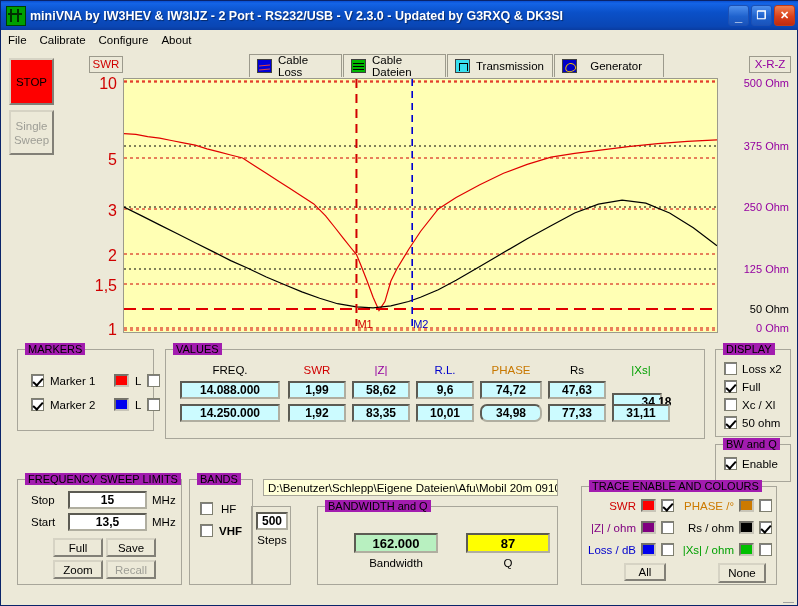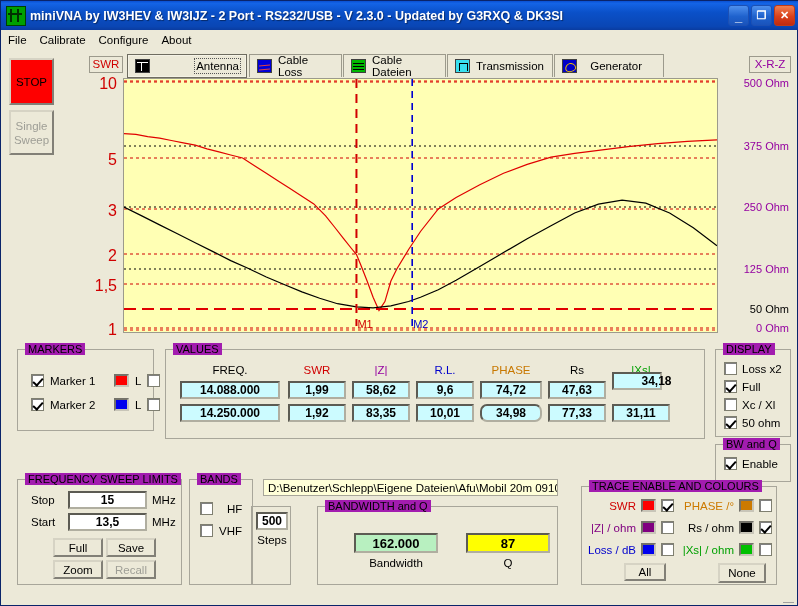--- a/index.html
+++ b/index.html
@@ -172,24 +172,20 @@
   <div class="yl" style="left:82px;top:320px;">1</div>
 
   <div class="yr" style="left:726px;top:76px;">500 Ohm</div>
   <div class="yr" style="left:726px;top:139px;">375 Ohm</div>
   <div class="yr" style="left:726px;top:200px;">250 Ohm</div>
   <div class="yr" style="left:726px;top:262px;">125 Ohm</div>
   <div class="yr blk" style="left:726px;top:302px;">50 Ohm</div>
   <div class="yr" style="left:726px;top:321px;">0 Ohm</div>
 
   <div class="tabstrip">
-    <div class="tab active" style="left:0px;width:120px;">
-      <span class="ticon ant"></span>
-      <span class="tablabel" style="margin-left:auto;">Antenna</span>
-    </div>
     <div class="tab" style="left:122px;width:93px;">
       <span class="ticon cl">
           <i></i>
         </span>
       <span>Cable Loss</span>
     </div>
     <div class="tab" style="left:216px;width:103px;">
       <span class="ticon cg">
           <i></i>
         </span>
@@ -260,21 +256,21 @@
     <div class="vhead" style="position:absolute;left:314px;top:14px;width:62px;color:#c87800;">PHASE</div>
     <div class="vhead" style="position:absolute;left:382px;top:14px;width:58px;color:#000;">Rs</div>
     <div class="vhead" style="position:absolute;left:446px;top:14px;width:58px;color:#00a000;">|Xs|</div>
 
     <div class="vfield" style="position:absolute;left:14px;top:31px;width:100px;height:18px;">14.088.000</div>
     <div class="vfield" style="position:absolute;left:122px;top:31px;width:58px;height:18px;">1,99</div>
     <div class="vfield" style="position:absolute;left:186px;top:31px;width:58px;height:18px;">58,62</div>
     <div class="vfield" style="position:absolute;left:250px;top:31px;width:58px;height:18px;">9,6</div>
     <div class="vfield" style="position:absolute;left:314px;top:31px;width:62px;height:18px;">74,72</div>
     <div class="vfield" style="position:absolute;left:382px;top:31px;width:58px;height:18px;">47,63</div>
-    <div class="vfield" style="position:absolute;left:446px;top:22px;width:50px;height:18px;padding-left:39px;">34,18</div>
+    <div class="vfield" style="position:absolute;left:446px;top:43px;width:50px;height:18px;padding-left:39px;">34,18</div>
 
     <div class="vfield" style="position:absolute;left:14px;top:54px;width:100px;height:18px;">14.250.000</div>
     <div class="vfield" style="position:absolute;left:122px;top:54px;width:58px;height:18px;">1,92</div>
     <div class="vfield" style="position:absolute;left:186px;top:54px;width:58px;height:18px;">83,35</div>
     <div class="vfield" style="position:absolute;left:250px;top:54px;width:58px;height:18px;">10,01</div>
     <div class="vfield" style="position:absolute;left:314px;top:54px;width:62px;height:18px;border-radius:7px;">34,98</div>
     <div class="vfield" style="position:absolute;left:382px;top:54px;width:58px;height:18px;">77,33</div>
     <div class="vfield" style="position:absolute;left:446px;top:54px;width:58px;height:18px;">31,11</div>
   </div>
 
@@ -317,25 +313,25 @@
     <div class="lbl" style="position:absolute;left:134px;top:36px;">MHz</div>
 
     <div class="btn" style="position:absolute;left:35px;top:58px;width:50px;height:19px;">Full</div>
     <div class="btn" style="position:absolute;left:88px;top:58px;width:50px;height:19px;">Save</div>
     <div class="btn" style="position:absolute;left:35px;top:80px;width:50px;height:19px;">Zoom</div>
     <div class="btn dis" style="position:absolute;left:88px;top:80px;width:50px;height:19px;">Recall</div>
   </div>
 
   <div class="gb" style="left:188px;top:478px;width:64px;height:106px;">
     <span class="gbt">BANDS</span>
-    <div style="position:absolute;left:10px;top:22px;display:flex;align-items:center;gap:14px;">
+    <div style="position:absolute;left:10px;top:22px;display:flex;align-items:center;gap:8px;">
       <span class="cbx"></span>
       <span class="lbl">HF</span>
     </div>
-    <div style="position:absolute;left:10px;top:44px;display:flex;align-items:center;gap:6px;">
+    <div style="position:absolute;left:10px;top:44px;display:flex;align-items:center;gap:6px;font-weight:bold;">
       <span class="cbx"></span>
       <span class="lbl">VHF</span>
     </div>
   </div>
 
   <div class="pathfield" style="position:absolute;left:262px;top:478px;width:295px;height:17px;">D:\Benutzer\Schlepp\Eigene Dateien\Afu\Mobil 20m 09102</div>
 
   <div class="gb" style="left:250px;top:505px;width:40px;height:79px;">
     <div class="tfield" style="position:absolute;left:4px;top:5px;width:32px;height:18px;background:#fff;">500</div>
     <div class="lbl" style="position:absolute;left:0;top:27px;width:40px;text-align:center;">Steps</div>

